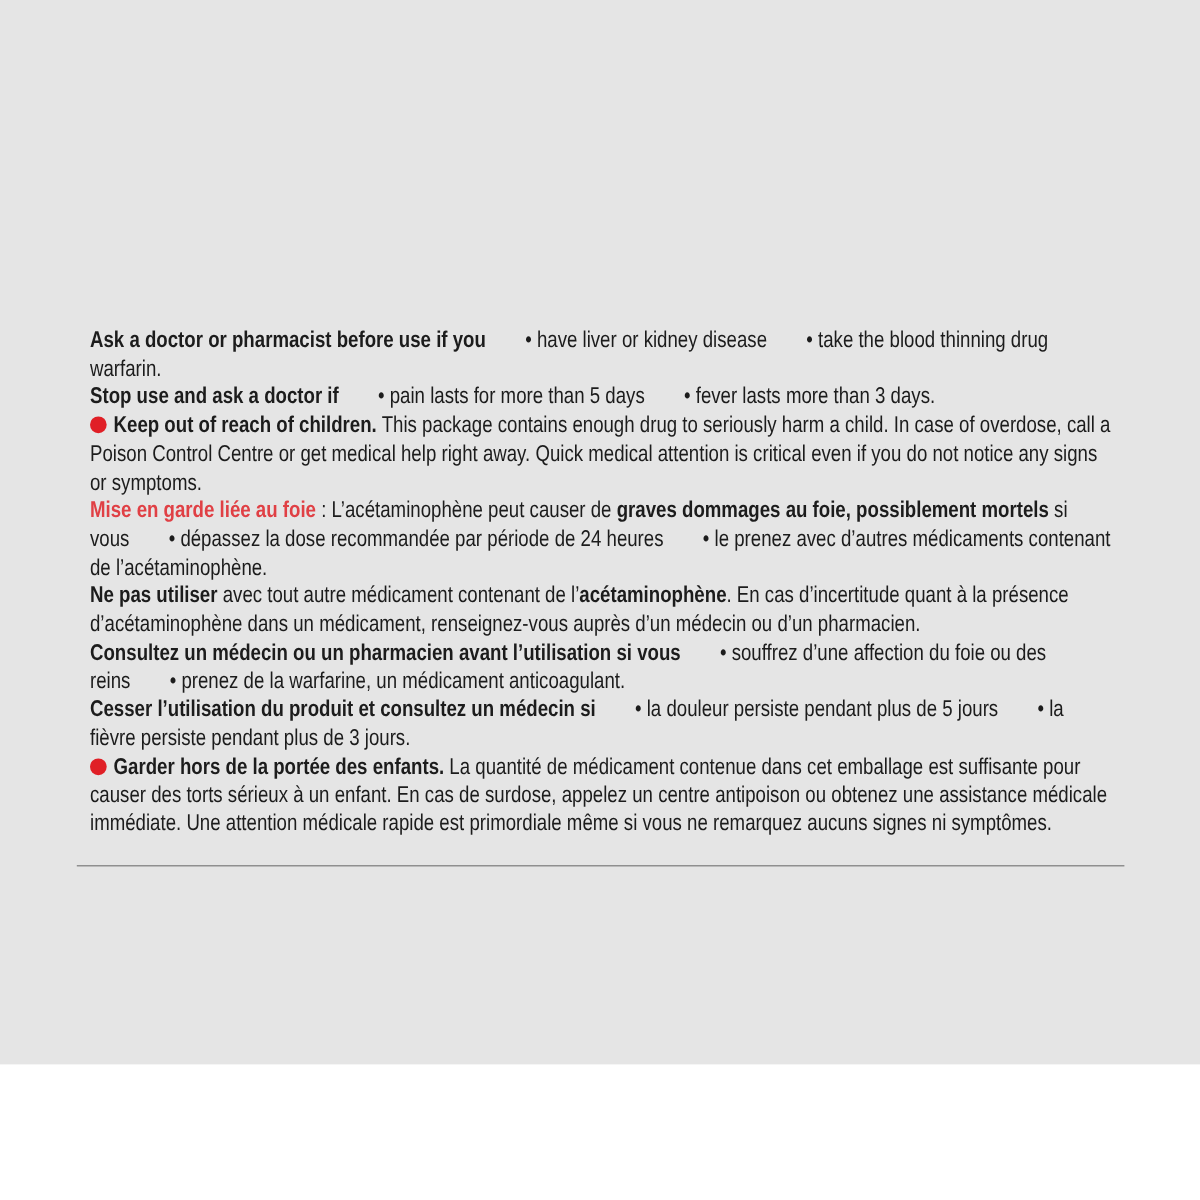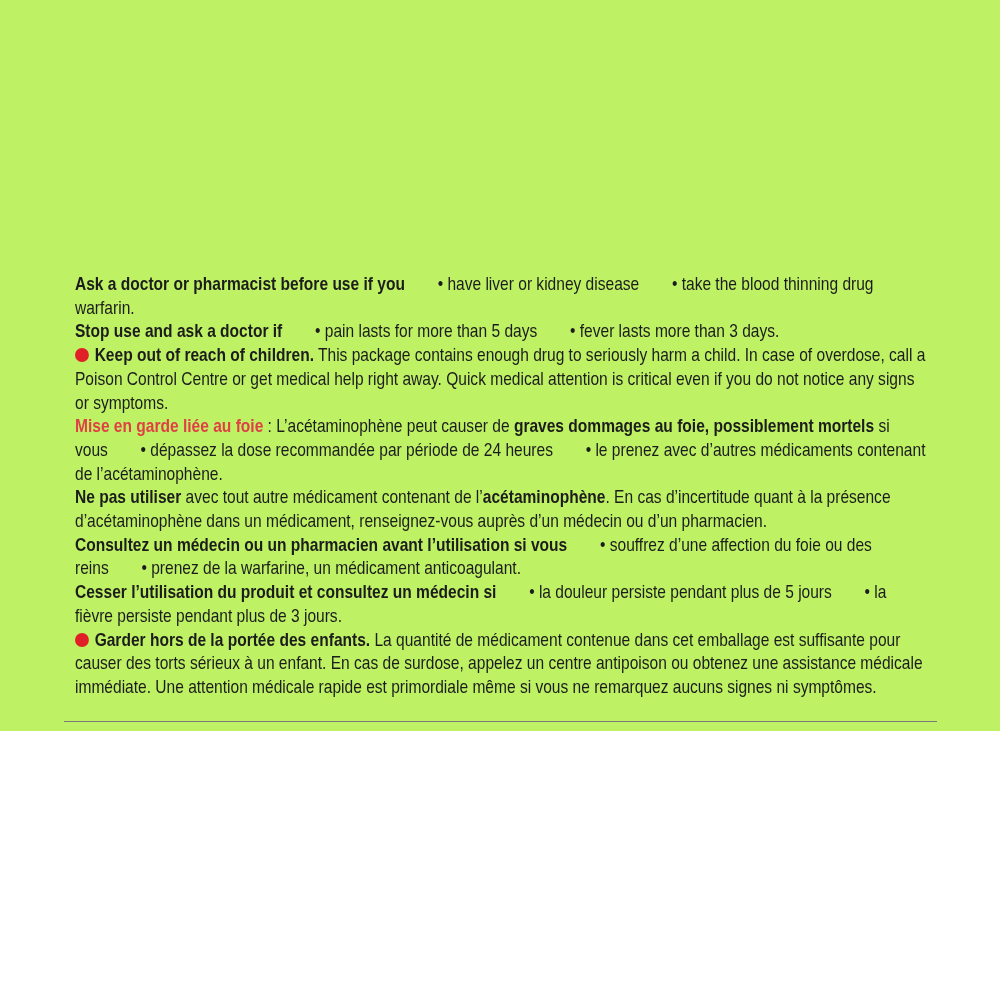--- a/index.html
+++ b/index.html
@@ -7,22 +7,22 @@
     padding: 0;
     background: #ffffff;
     width: 1000px;
     height: 1000px;
     overflow: hidden;
     font-family: "Liberation Sans", "DejaVu Sans", sans-serif;
   }
   .canvas {
     position: relative;
     width: 1000px;
-    height: 731px;
-    background: #bef264;
+    height: 887px;
+    background: #e5e5e5;
   }
   
   .label-body {
     position: absolute;
     left: 75px;
     top: 272px;
     width: 1040px;
     transform: scaleX(0.818);
     transform-origin: 0 0;
     font-size: 19px;

